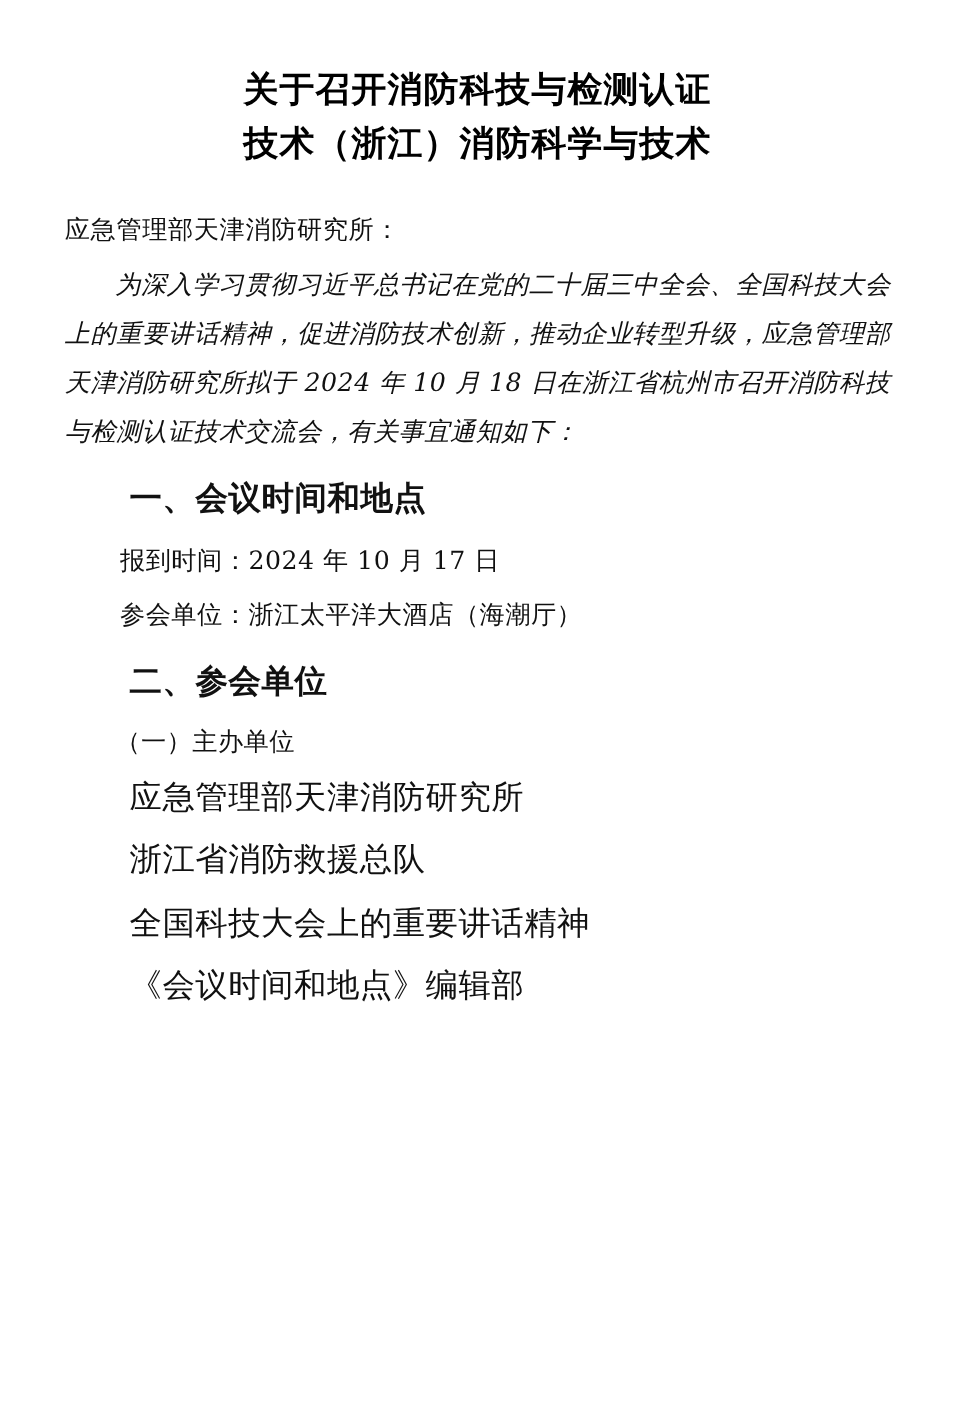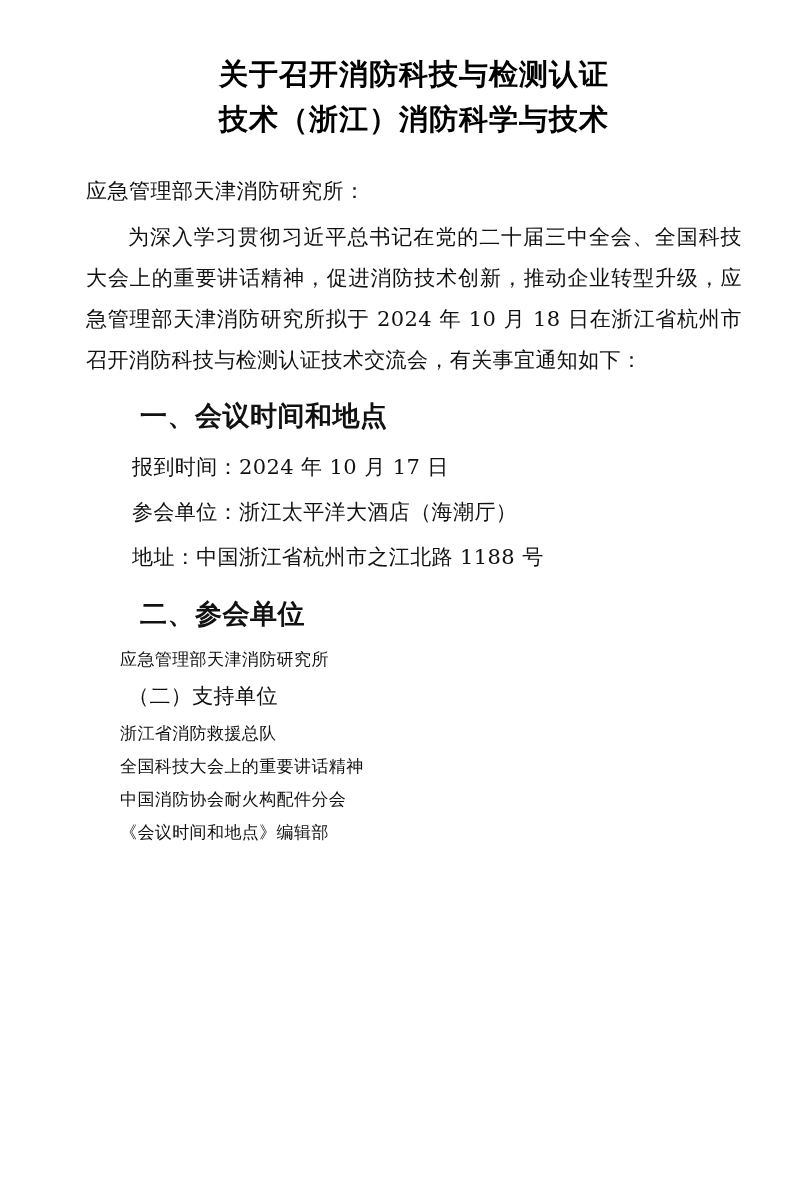--- a/index.html
+++ b/index.html
@@ -12,21 +12,21 @@
     min-height: 1179px;
     font-family: "DejaVu Serif", "Liberation Serif", serif;
     color: #111111;
     -webkit-font-smoothing: antialiased;
   }
   .page {
     position: relative;
     width: 800px;
     min-height: 1179px;
     box-sizing: border-box;
-    padding: 52px 58px 20px 86px;
+    padding: 52px 58px 20px 54px;
   }
   .doc-title {
     text-align: center;
     font-family: "DejaVu Serif", "Liberation Serif", serif;
     font-weight: bold;
     font-size: 29px;
     line-height: 1.55;
     letter-spacing: 1px;
     color: #000000;
     margin: 0 0 30px 0;
@@ -42,20 +42,21 @@
     letter-spacing: 0.5px;
   }
   .body-para {
     font-size: 21px;
     line-height: 1.95;
     text-align: justify;
     text-justify: inter-ideograph;
     text-indent: 2em;
     margin: 0 0 6px 0;
     letter-spacing: 0.4px;
+    font-style: italic;
   }
   .section-heading {
     font-size: 27px;
     font-weight: bold;
     line-height: 1.95;
     margin: 10px 0 2px 0;
     text-indent: 2em;
     letter-spacing: 0.5px;
   }
   .detail-line {
@@ -66,21 +67,21 @@
     letter-spacing: 0.4px;
   }
   .sub-heading {
     font-size: 21px;
     line-height: 1.95;
     margin: 0;
     text-indent: 2em;
     letter-spacing: 0.4px;
   }
   .list-line {
-    font-size: 17px;
+    font-size: 27px;
     line-height: 1.95;
     margin: 0;
     text-indent: 2em;
     letter-spacing: 0.4px;
   }
 </style>
 </head>
 <body>
 
 <div class="page">
@@ -90,23 +91,21 @@
     <span class="title-line">技术（浙江）消防科学与技术</span>
   </h1>
 
   <p class="salutation">应急管理部天津消防研究所：</p>
 
   <p class="body-para">为深入学习贯彻习近平总书记在党的二十届三中全会、全国科技大会上的重要讲话精神，促进消防技术创新，推动企业转型升级，应急管理部天津消防研究所拟于 2024 年 10 月 18 日在浙江省杭州市召开消防科技与检测认证技术交流会，有关事宜通知如下：</p>
 
   <h2 class="section-heading">一、会议时间和地点</h2>
   <p class="detail-line">报到时间：2024 年 10 月 17 日</p>
   <p class="detail-line">参会单位：浙江太平洋大酒店（海潮厅）</p>
-  <p class="detail-line">地址：中国浙江省杭州市之江北路 1188 号</p>
 
   <h2 class="section-heading">二、参会单位</h2>
+  <p class="sub-heading">（一）主办单位</p>
   <p class="list-line">应急管理部天津消防研究所</p>
-  <p class="sub-heading">（二）支持单位</p>
   <p class="list-line">浙江省消防救援总队</p>
   <p class="list-line">全国科技大会上的重要讲话精神</p>
-  <p class="list-line">中国消防协会耐火构配件分会</p>
   <p class="list-line">《会议时间和地点》编辑部</p>
 
 </div>
 
 </body></html>

